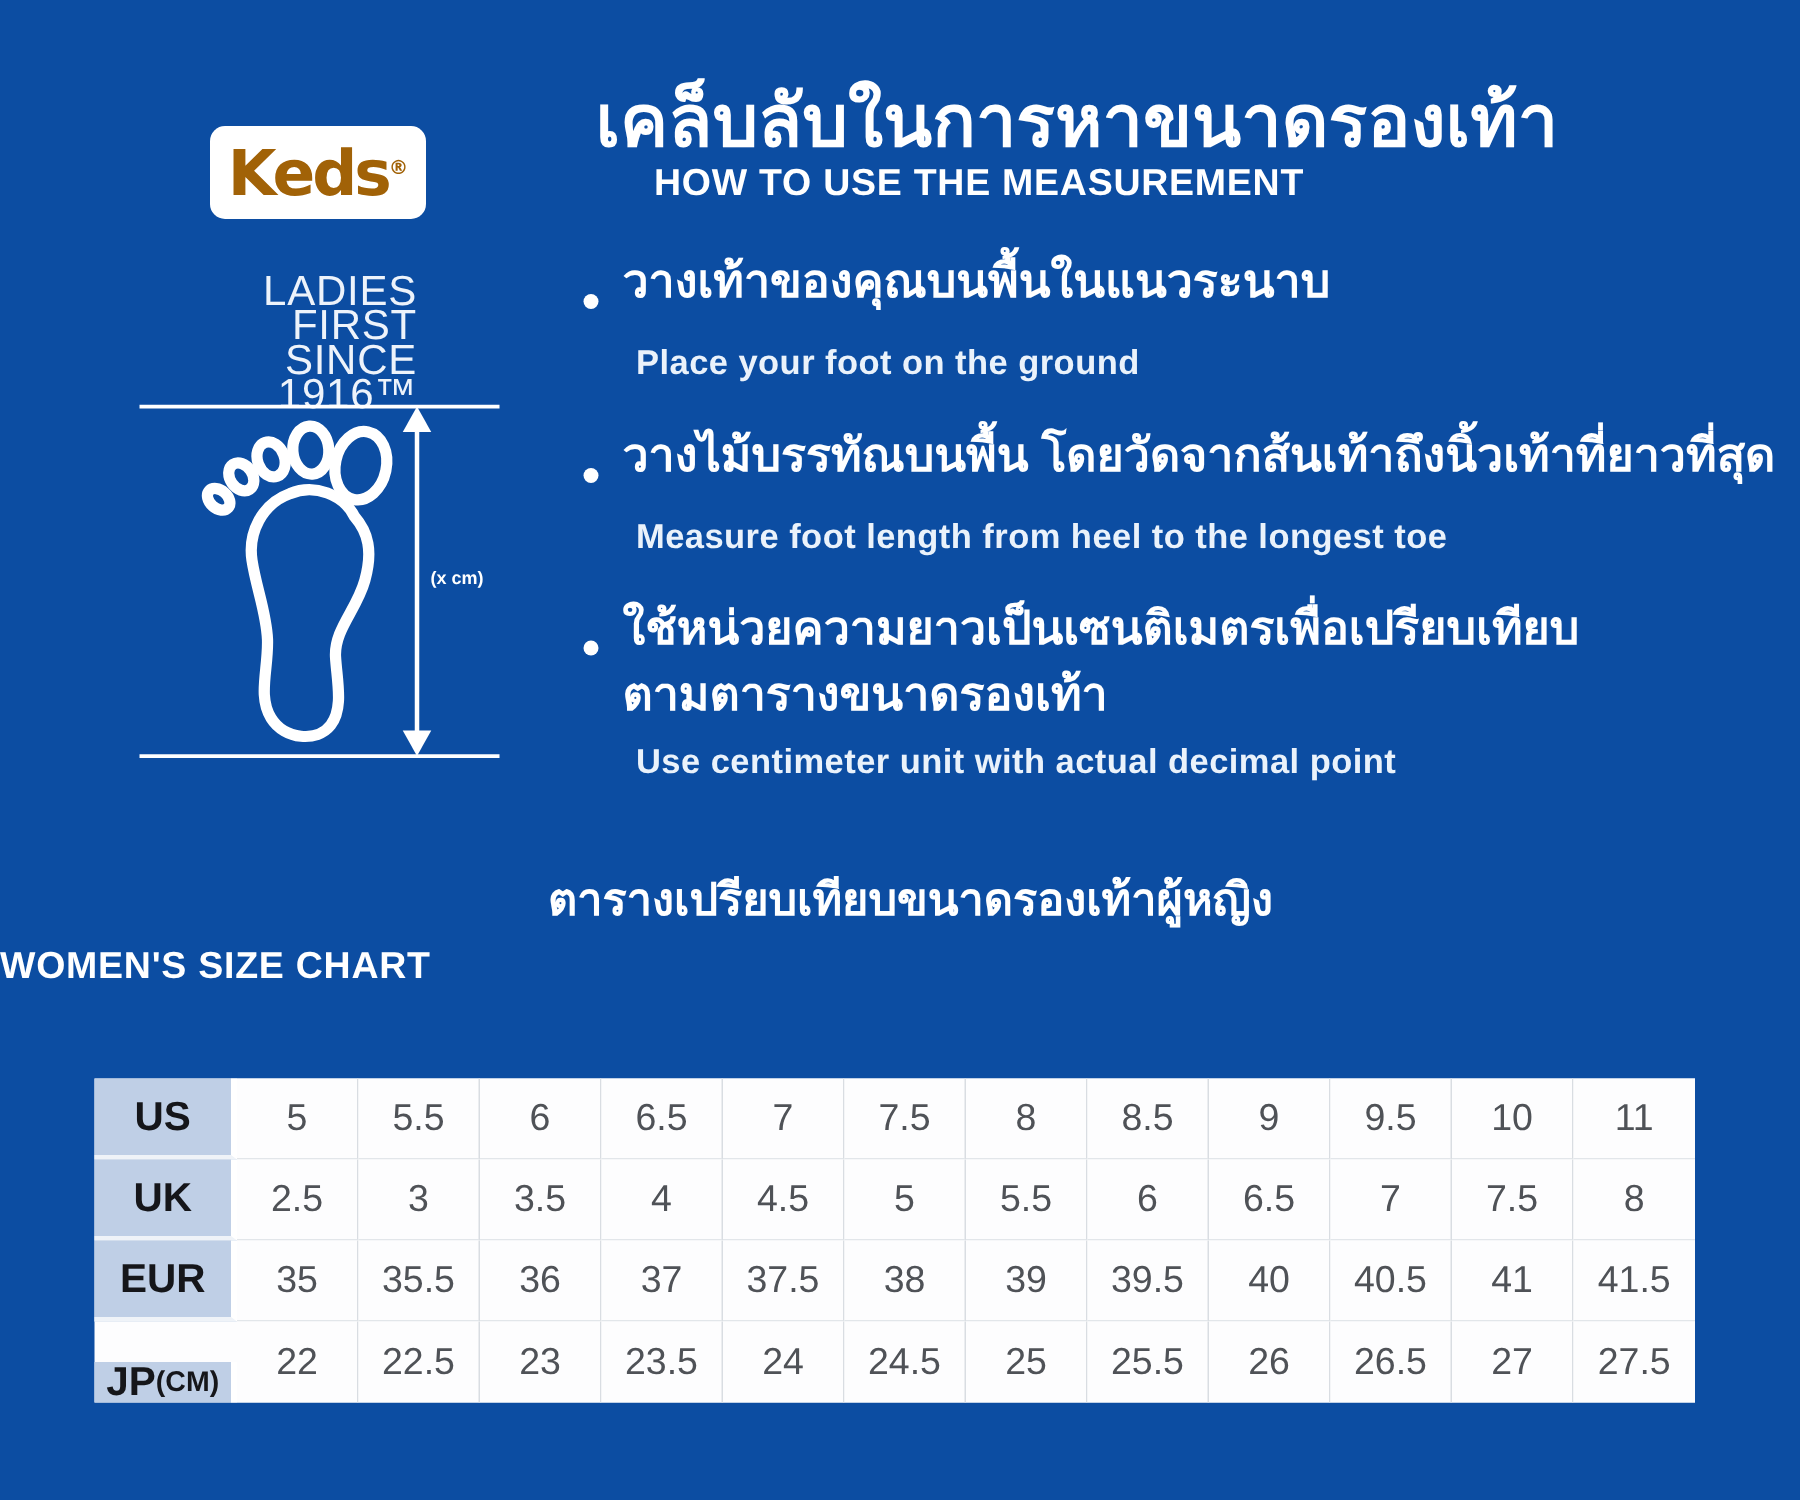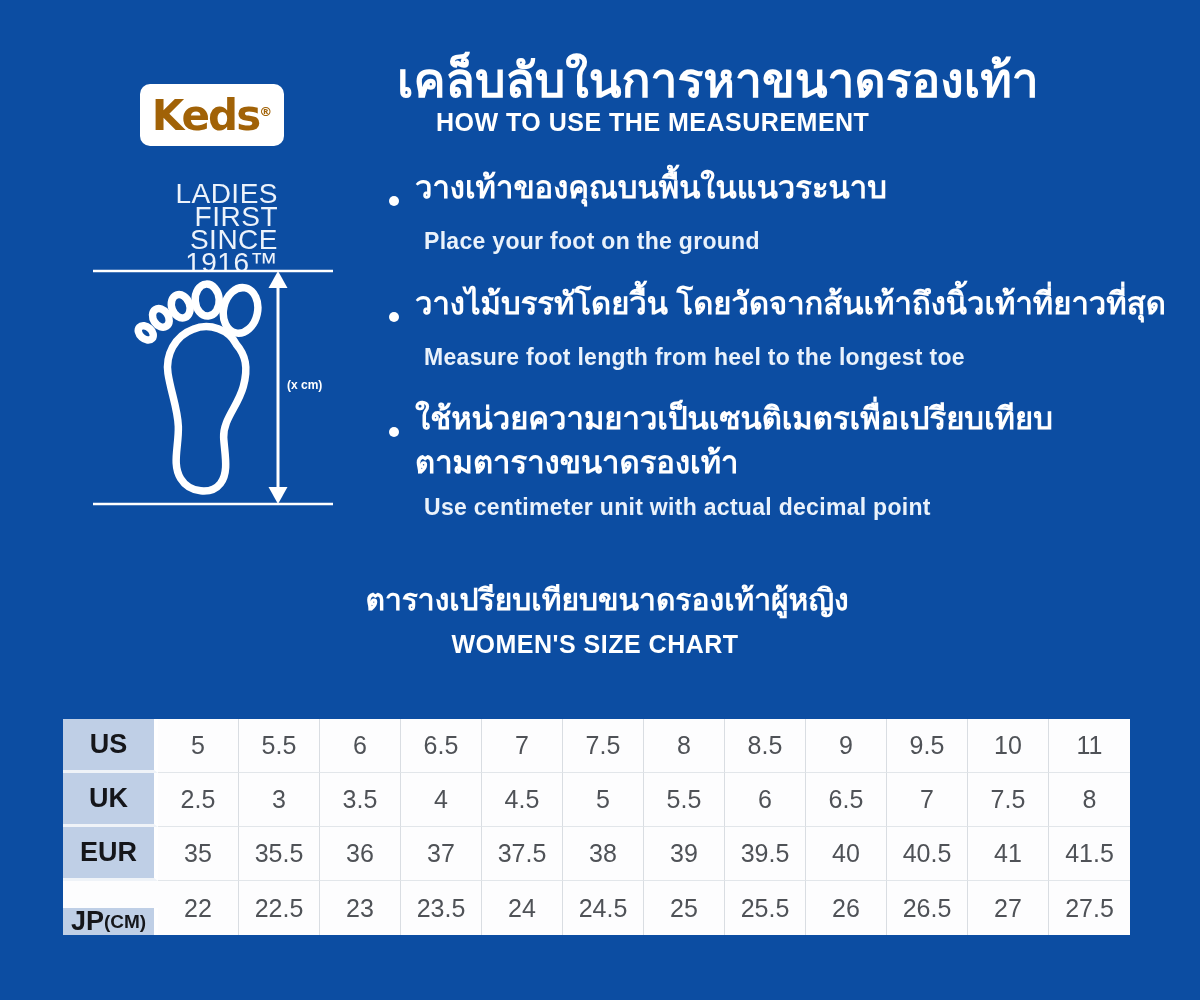--- a/index.html
+++ b/index.html
@@ -46,21 +46,21 @@
   .dot { width: 10px; height: 10px; border-radius: 50%; background: #fff; left: 389px; }
   .step-th { left: 415px; font-size: 31px; font-weight: 700; line-height: 44px; white-space: nowrap; }
   .step-en { left: 424px; font-size: 23px; font-weight: 700; color: #EAF2FB; letter-spacing: 0.3px; white-space: nowrap; }
 
   
   .diagram { left: 85px; top: 258px; width: 260px; height: 258px; }
   .xcm { left: 287px; top: 378px; font-size: 12px; font-weight: 700; }
 
   
   .section-th { left: 12px; top: 576px; width: 1190px; text-align: center; font-size: 30px; font-weight: 800; }
-  .section-en { left: 0; top: 630px; width: 1190px; text-align: center; font-size: 25px; font-weight: 700; letter-spacing: 0.5px; }
+  .section-en { left: 0; top: 630px; width: 1190px; text-align: left; font-size: 25px; font-weight: 700; letter-spacing: 0.5px; }
 
   
   .size-table {
     left: 63px; top: 719px; width: 1067px;
     display: grid;
     grid-template-columns: 95px repeat(12, 1fr);
     grid-auto-rows: 54px;
     background: #fdfdfe;
   }
   .cell { display: flex; align-items: center; justify-content: center; }
@@ -108,21 +108,21 @@
     <ellipse cx="29" cy="73" rx="6" ry="8.5" transform="rotate(-52 29 73)"></ellipse>
   </g>
 </svg>
 <div class="abs xcm">(x cm)</div>
 
 <div class="abs dot" style="top:196px"></div>
 <div class="abs step-th" style="top:166px">วางเท้าของคุณบนพื้นในแนวระนาบ</div>
 <div class="abs step-en" style="top:228px">Place your foot on the ground</div>
 
 <div class="abs dot" style="top:312px"></div>
-<div class="abs step-th" style="top:282px">วางไม้บรรทัโดยวื้น โดยวัดจากส้นเท้าถึงนิ้วเท้าที่ยาวที่สุด</div>
+<div class="abs step-th" style="top:282px">วางไม้บรรทัณบนพื้น โดยวัดจากส้นเท้าถึงนิ้วเท้าที่ยาวที่สุด</div>
 <div class="abs step-en" style="top:344px">Measure foot length from heel to the longest toe</div>
 
 <div class="abs dot" style="top:427px"></div>
 <div class="abs step-th" style="top:397px">ใช้หน่วยความยาวเป็นเซนติเมตรเพื่อเปรียบเทียบ</div>
 <div class="abs step-th" style="top:441px">ตามตารางขนาดรองเท้า</div>
 <div class="abs step-en" style="top:494px">Use centimeter unit with actual decimal point</div>
 
 <div class="abs section-th">ตารางเปรียบเทียบขนาดรองเท้าผู้หญิง</div>
 <div class="abs section-en">WOMEN'S SIZE CHART</div>
 

